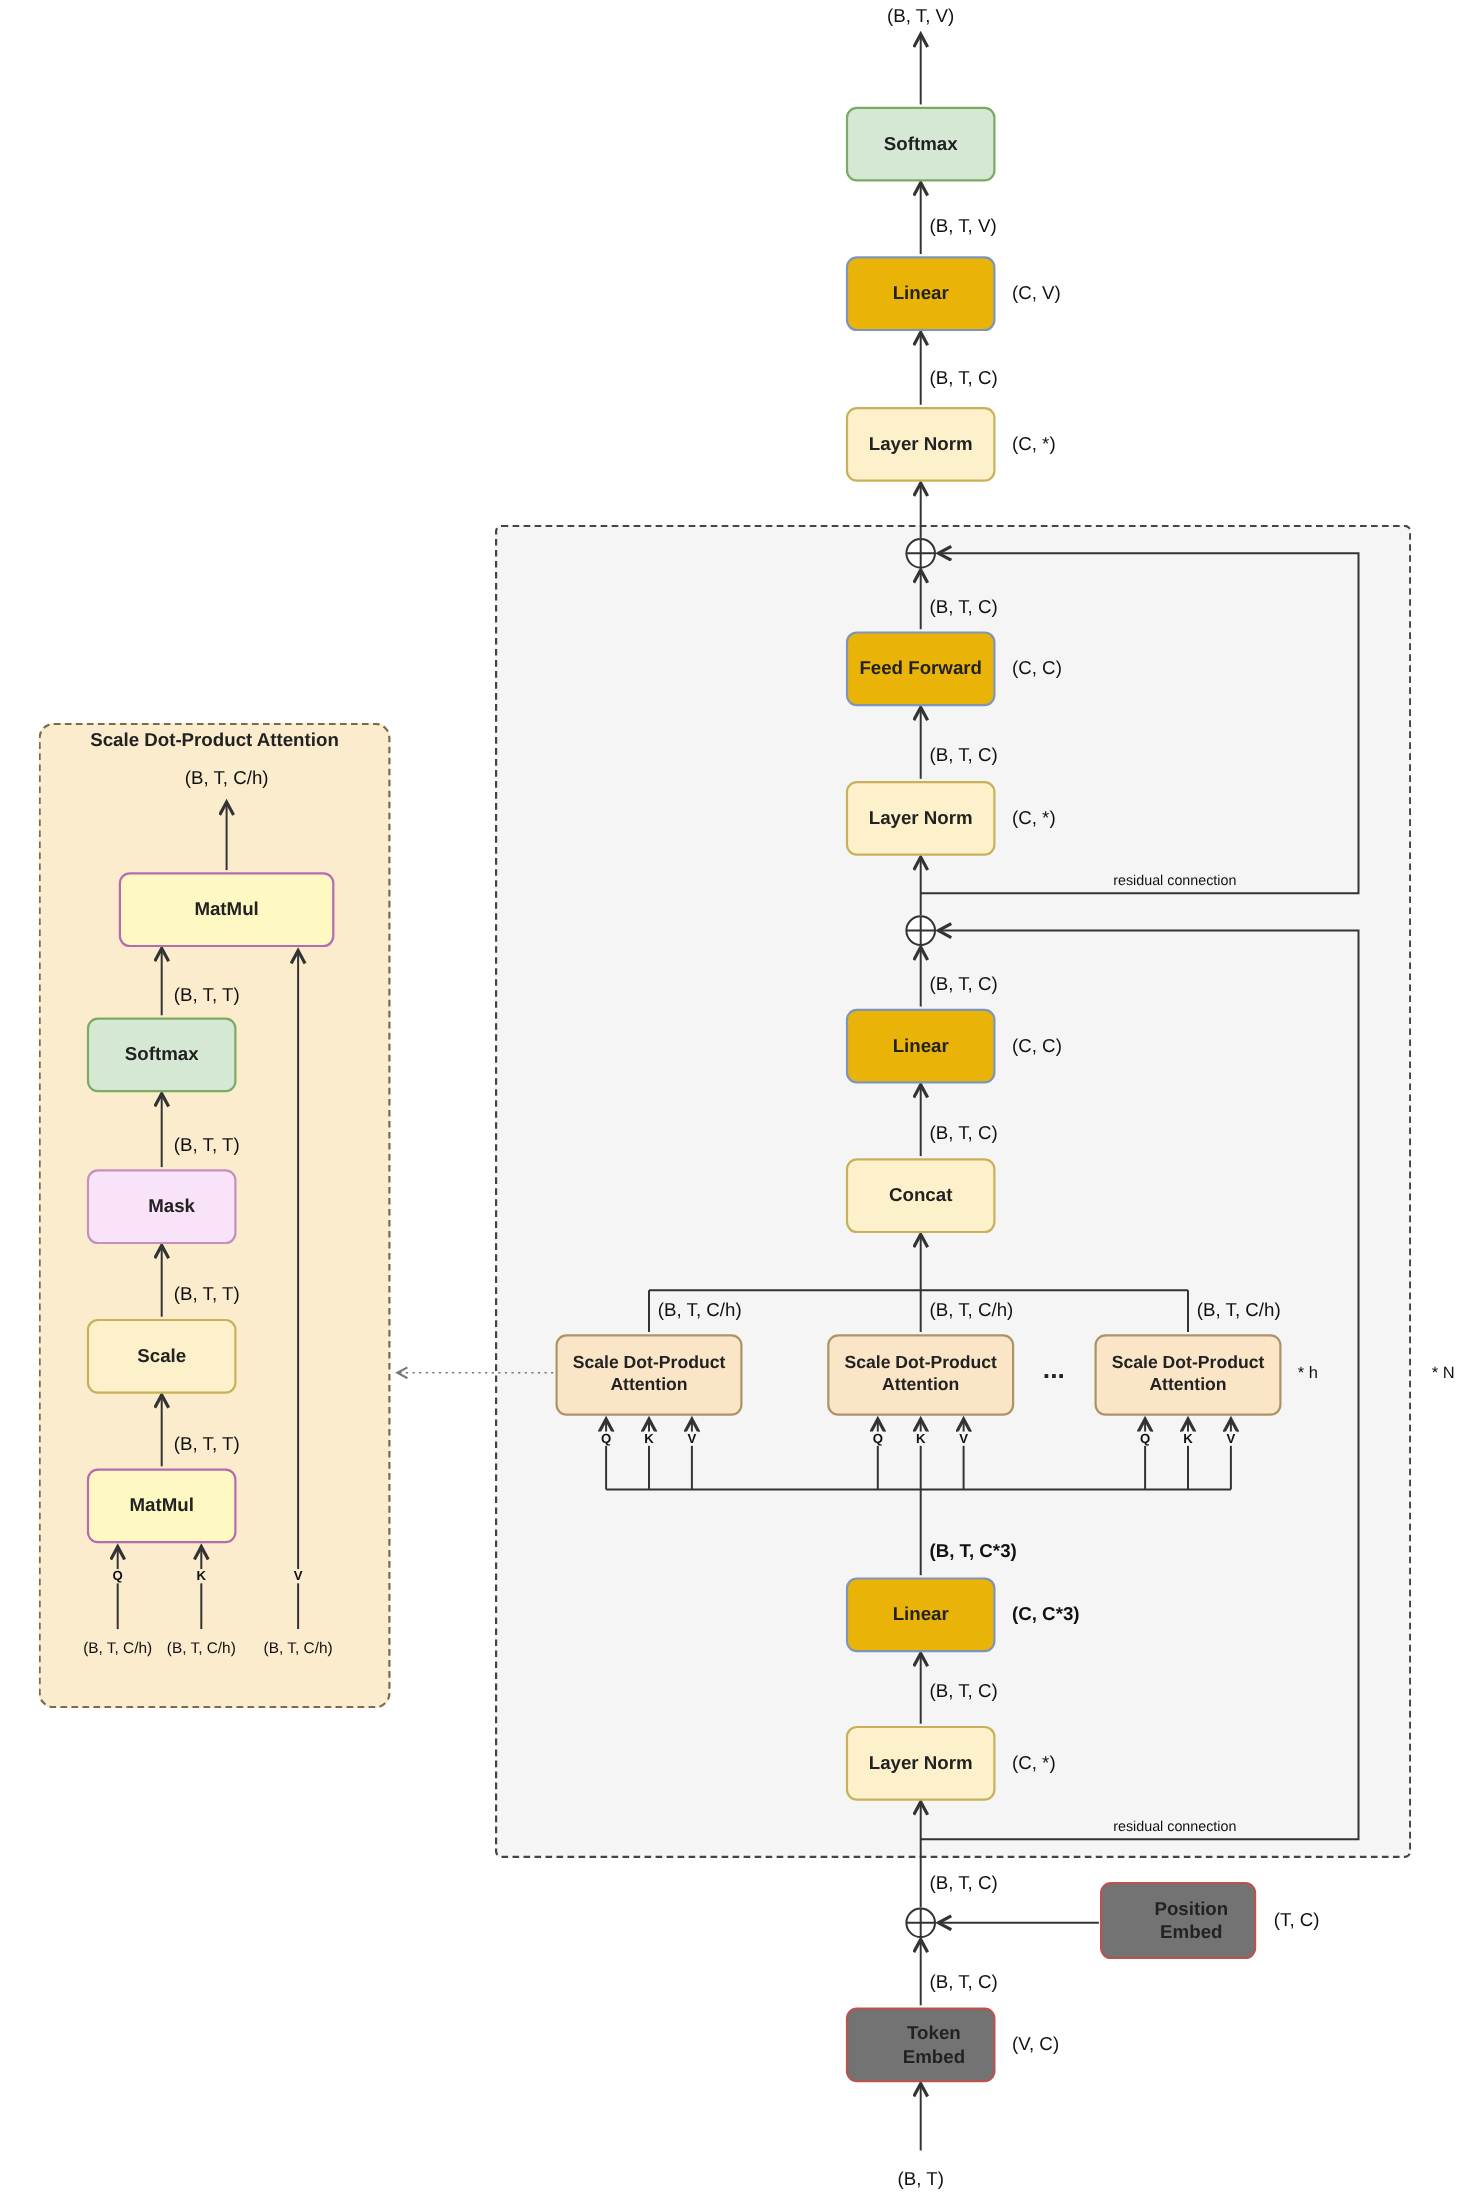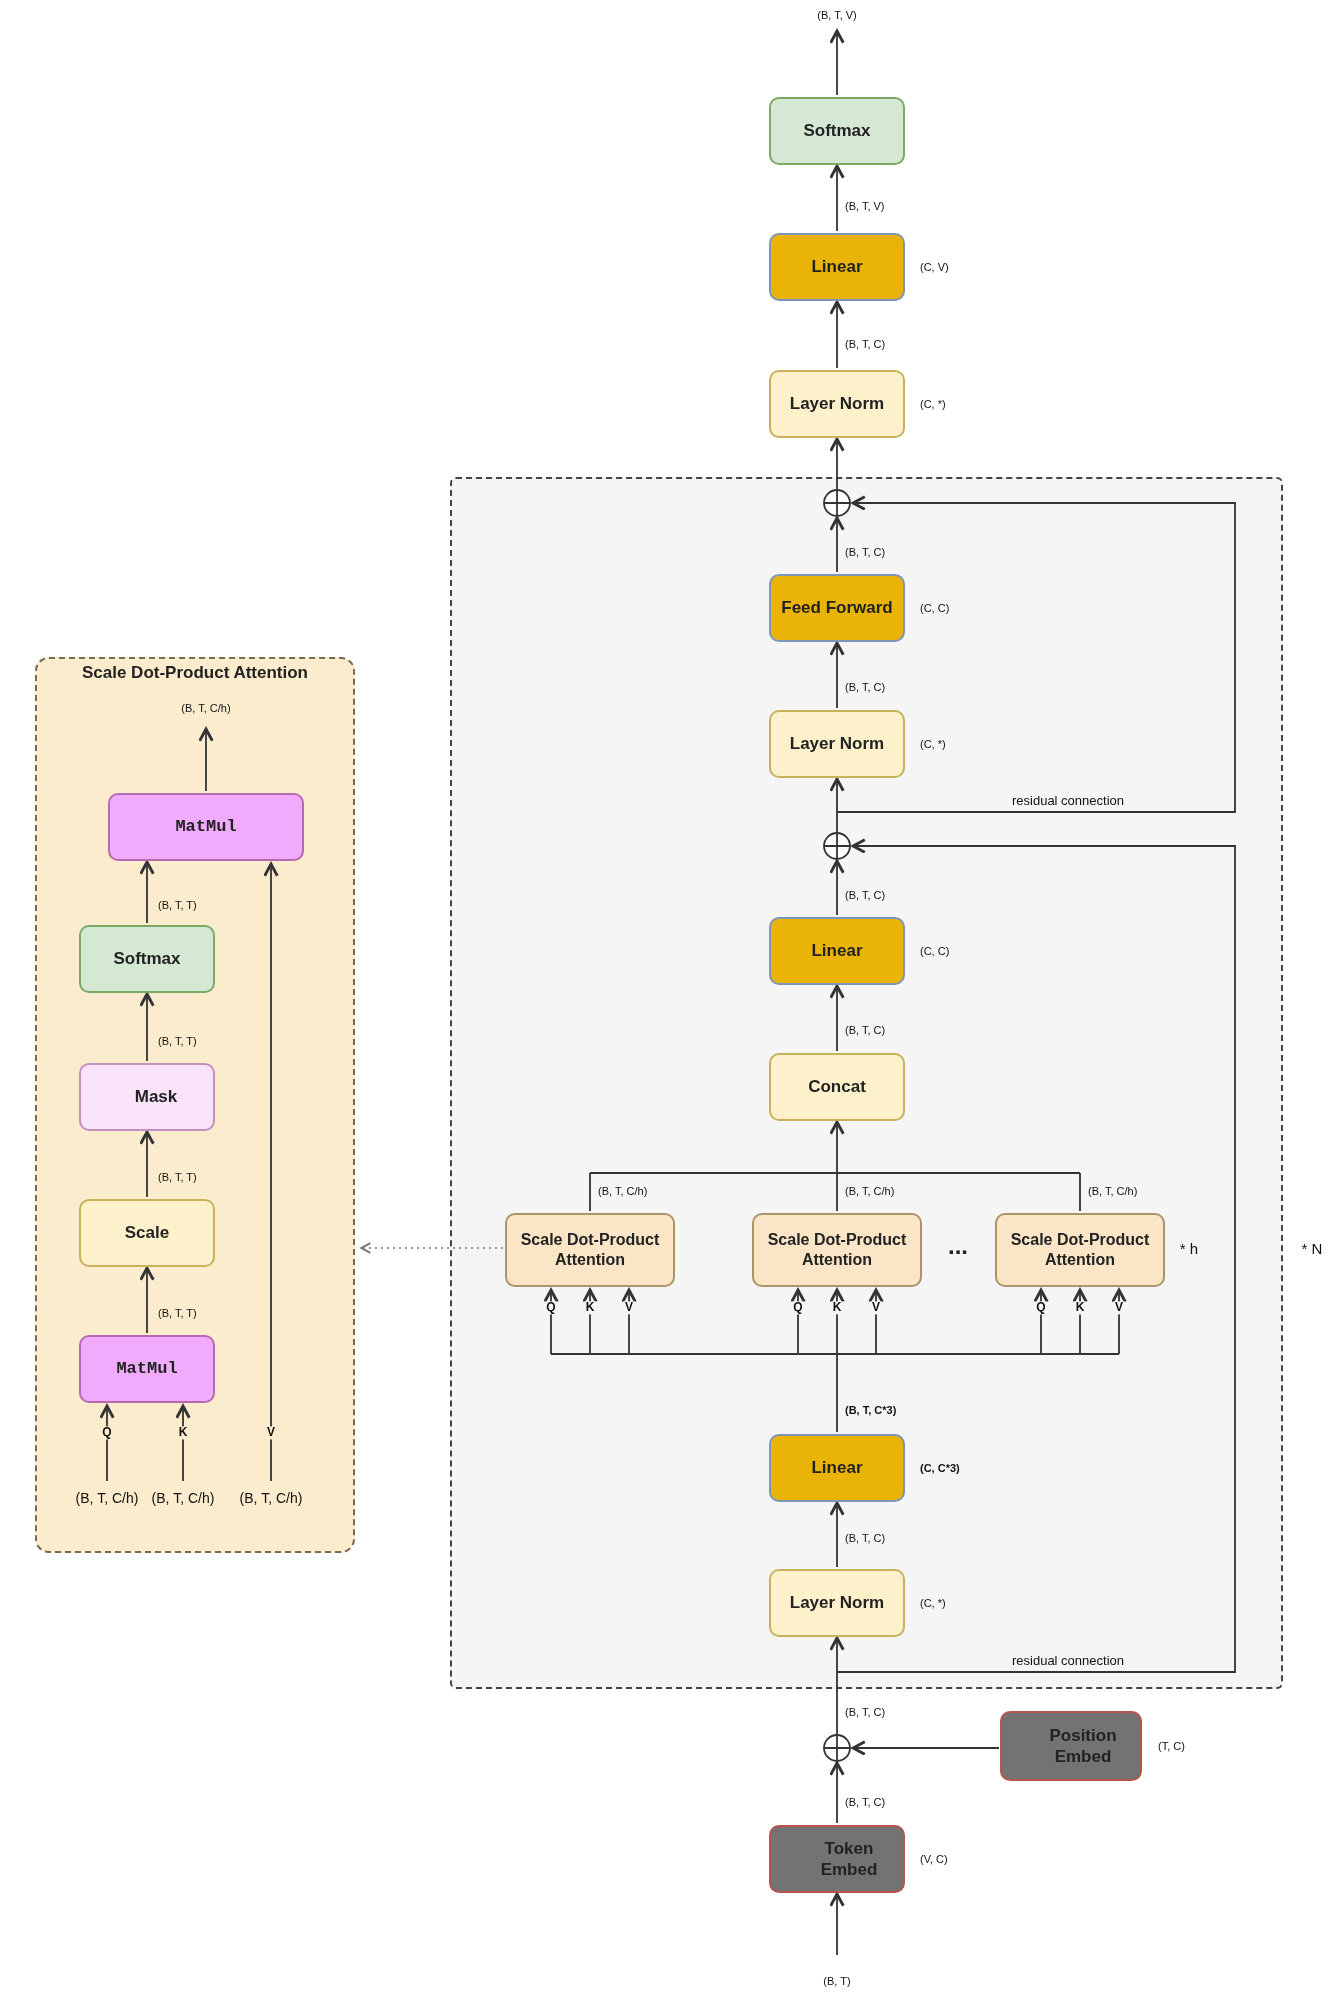--- a/index.html
+++ b/index.html
@@ -14,24 +14,24 @@
     border:2px solid #999;border-radius:10px;
     display:flex;align-items:center;justify-content:center;
     font-weight:700;font-size:17px;color:#222;text-align:center;
     line-height:1.25;padding:0 6px;
   }
   .c-green{background:#d5e8d4;border-color:#7ca966;}
   .c-blue{background:#eab308;border-color:#7d95b8;}
   .c-yellow{background:#fdf1cb;border-color:#c9b15c;}
   .c-red{background:#737373;border-color:#b85450;padding-left:30px;}
   .c-tan{background:#fae6c6;border-color:#ab9468;font-size:16px;}
-  .c-magenta{background:#f0abfc;border-color:#b86ab0;font-family:Liberation Mono, monospace;}
+  .c-magenta{background:#fef9c3;border-color:#b86ab0;}
   .c-lav{background:#f8e3f8;border-color:#c490c0;padding-left:24px;}
   .shape{
-    position:absolute;z-index:3;font-size:11px;color:#111;
+    position:absolute;z-index:3;font-size:17px;color:#111;
     white-space:nowrap;height:20px;line-height:20px;
   }
   .ctr{transform:translateX(-50%);}
   .small14{font-size:14px;}
   .edge-lbl{
     position:absolute;z-index:3;font-size:13px;color:#111;white-space:nowrap;
     background:#f5f5f5;padding:0 3px;transform:translate(-50%,-50%);
   }
   .qkv{
     position:absolute;z-index:3;font-size:12px;font-weight:700;color:#111;

